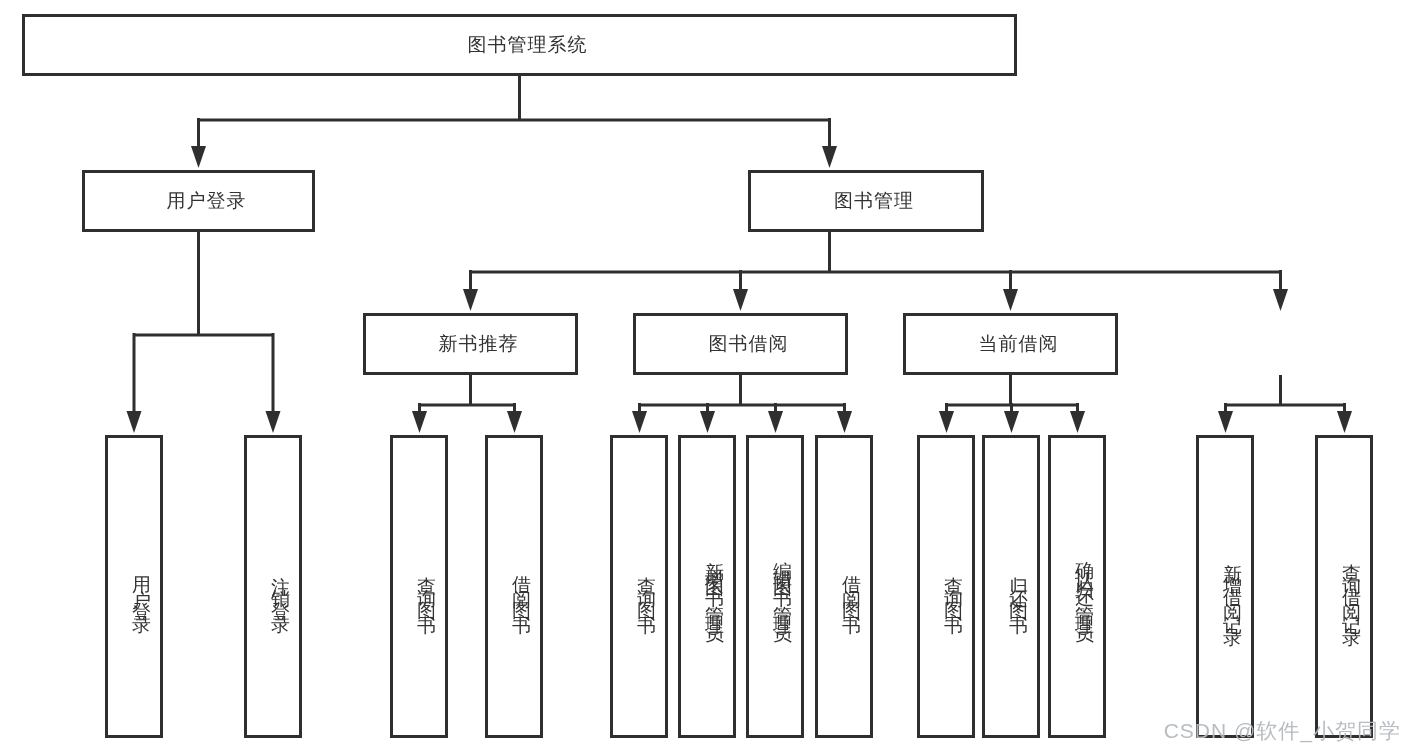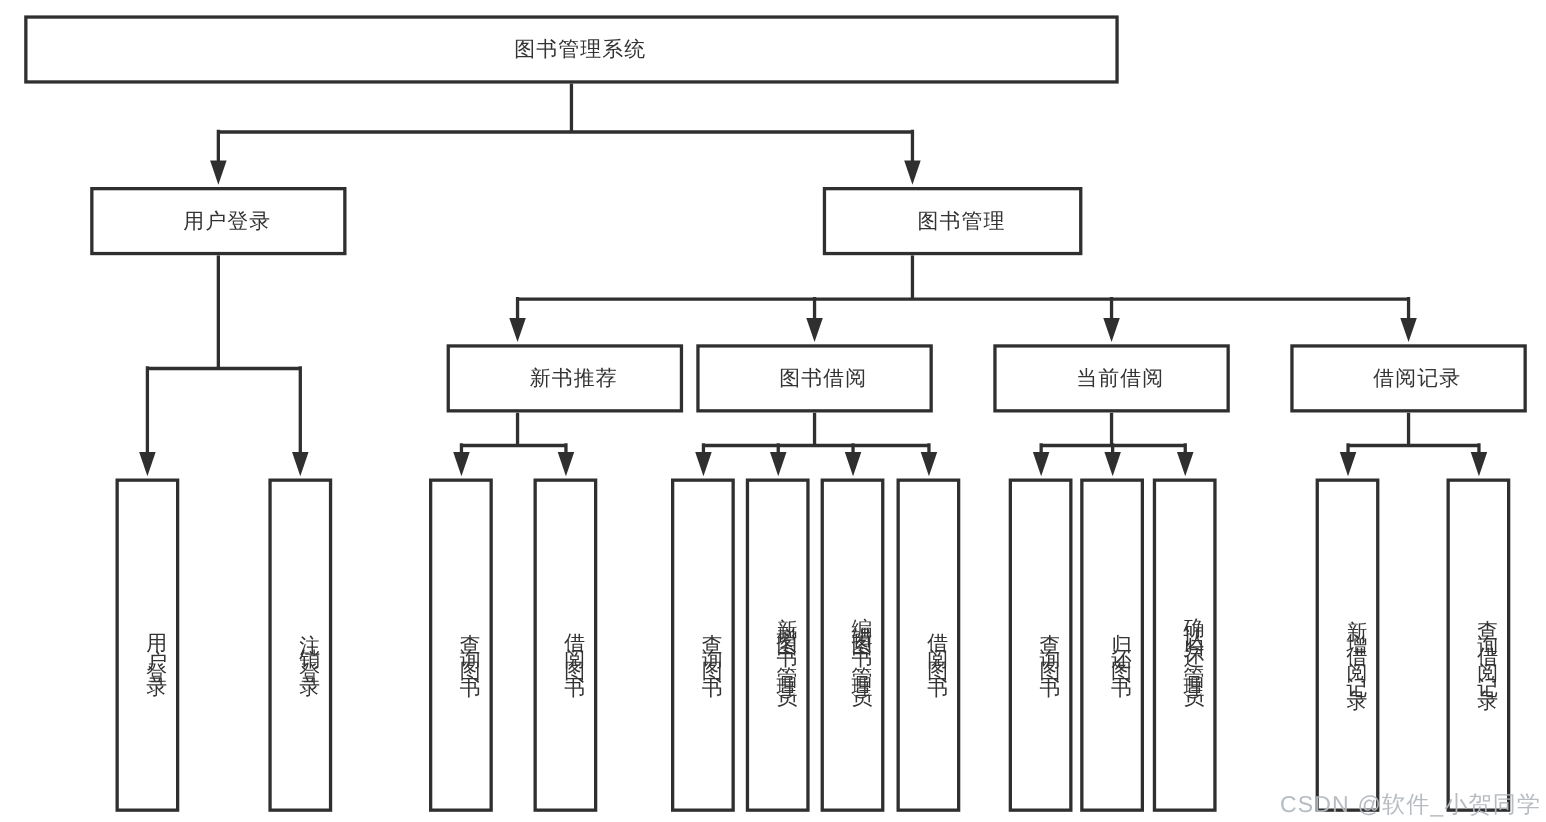--- a/index.html
+++ b/index.html
@@ -45,21 +45,21 @@
     writing-mode: vertical-rl;
     letter-spacing: 13px;
     line-height: 1;
   }
   .node.leaf.dense {
     letter-spacing: 9px;
   }
   .root-node   { left: 22px;   top: 14px;  width: 995px; height: 52px; }
   .n-l2a { left: 82px;   top: 170px; width: 233px; }
   .n-l2b { left: 712px;  top: 170px; width: 236px; margin-left: 36px; }
-  .n-l3a { left: 363px;  top: 313px; width: 215px; margin-left: 43px; }
+  .n-l3a { left: 363px;  top: 313px; width: 215px; }
   .n-l3b { left: 633px;  top: 313px; width: 215px; }
   .n-l3c { left: 903px;  top: 313px; width: 215px; }
   .n-l3d { left: 1173px; top: 313px; width: 215px; }
   .n-a1 { left: 105px;  }
   .n-a2 { left: 244px;  }
   .n-b1 { left: 390px;  }
   .n-b2 { left: 485px;  }
   .n-c1 { left: 610px;  }
   .n-c2 { left: 678px;  }
   .n-c3 { left: 746px;  }
@@ -127,21 +127,20 @@
   </svg>
 
   <div class="node h root-node">图书管理系统</div>
 
   <div class="node h n-l2a">用户登录</div>
   <div class="node h n-l2b">图书管理</div>
 
   <div class="node h n-l3a">新书推荐</div>
   <div class="node h n-l3b">图书借阅</div>
   <div class="node h n-l3c">当前借阅</div>
-  <div class="node h n-l3d">借阅记录</div>
 
   <div class="node leaf n-a1">用户登录</div>
   <div class="node leaf n-a2">注销登录</div>
 
   <div class="node leaf n-b1">查询图书</div>
   <div class="node leaf n-b2">借阅图书</div>
 
   <div class="node leaf n-c1">查询图书</div>
   <div class="node leaf dense n-c2">新增图书（管理员）</div>
   <div class="node leaf dense n-c3">编辑图书（管理员）</div>

